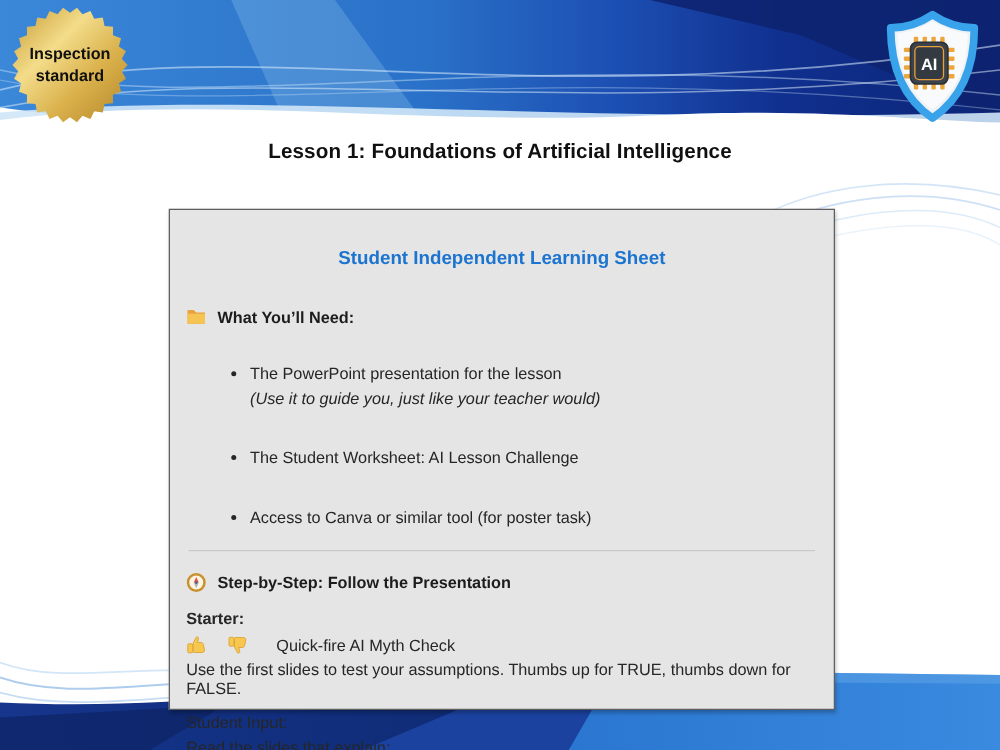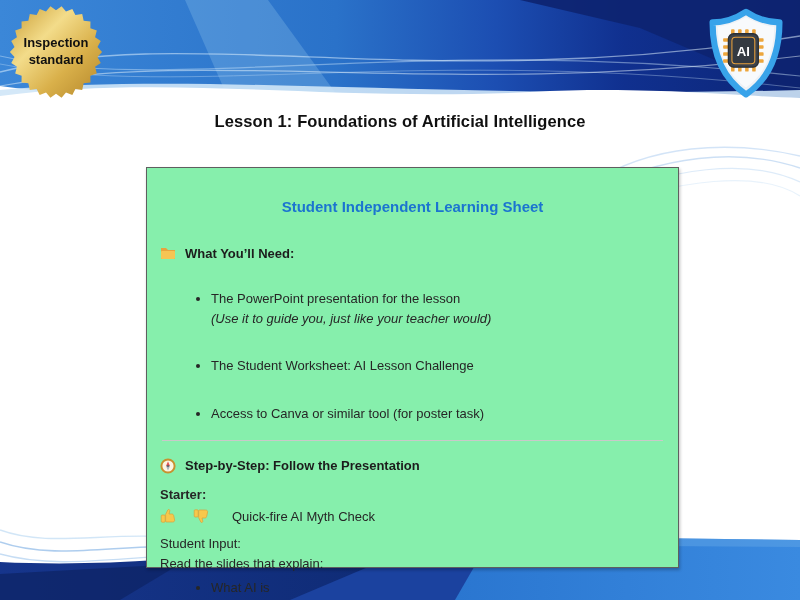--- a/index.html
+++ b/index.html
@@ -25,22 +25,22 @@
   .shield-logo text{font-family:"Liberation Sans",sans-serif;font-weight:bold;fill:#ffffff;}
 
   
   .slide-title{
     position:absolute;top:112px;width:800px;text-align:center;
     font-size:16.5px;font-weight:bold;color:#101010;letter-spacing:.1px;
   }
 
   
   .card{
-    position:absolute;left:146px;top:167px;width:533px;height:401px;
-    background:#86efac;border:1.5px solid #5f5f5f;box-sizing:border-box;
+    position:absolute;left:135px;top:167px;width:533px;height:401px;
+    background:#e5e5e5;border:1.5px solid #5f5f5f;box-sizing:border-box;
     padding:14px 13px 0 13px;box-shadow:1px 2px 3px rgba(0,0,0,.25);
     color:#262626;font-size:13px;
   }
   .sheet-title{
     margin-top:16px;text-align:center;color:#1b74d0;
     font-size:15px;font-weight:bold;
   }
   .sec-heading{
     display:flex;align-items:flex-start;gap:9px;
     font-weight:bold;font-size:13px;color:#1c1c1c;
@@ -212,20 +212,21 @@
       <svg width="16" height="16" viewBox="0 0 16 16">
         <g transform="scale(1,-1) translate(0,-16)">
           <rect x="1.2" y="7" width="4" height="7.2" rx="1" fill="#f7c84b" stroke="#d9a13b" stroke-width="0.7"></rect>
           <path d="M6,14 L12.6,14 C14.1,14 14.8,13 14.6,12 L13.7,7.6 C13.5,6.6 12.8,6 11.8,6 L9,6 L9.8,2.9 C10.1,1.7 8.6,0.9 7.8,2 L5.6,6.4 L5.6,13.2 Z" fill="#f7c84b" stroke="#d9a13b" stroke-width="0.7"></path>
         </g>
       </svg>
     </span>
     <span class="title-text">Quick-fire AI Myth Check</span>
   </div>
 
+  <div class="starter-desc">Use the first slides to test your assumptions. Thumbs up for TRUE, thumbs down for FALSE.</div>
 
   <div class="teaching-label">Student Input:</div>
   <div class="read-intro">Read the slides that explain:</div>
 
   <ul class="teach-list">
     <li>
       <span>What AI is</span>
     </li>
   </ul>
 

